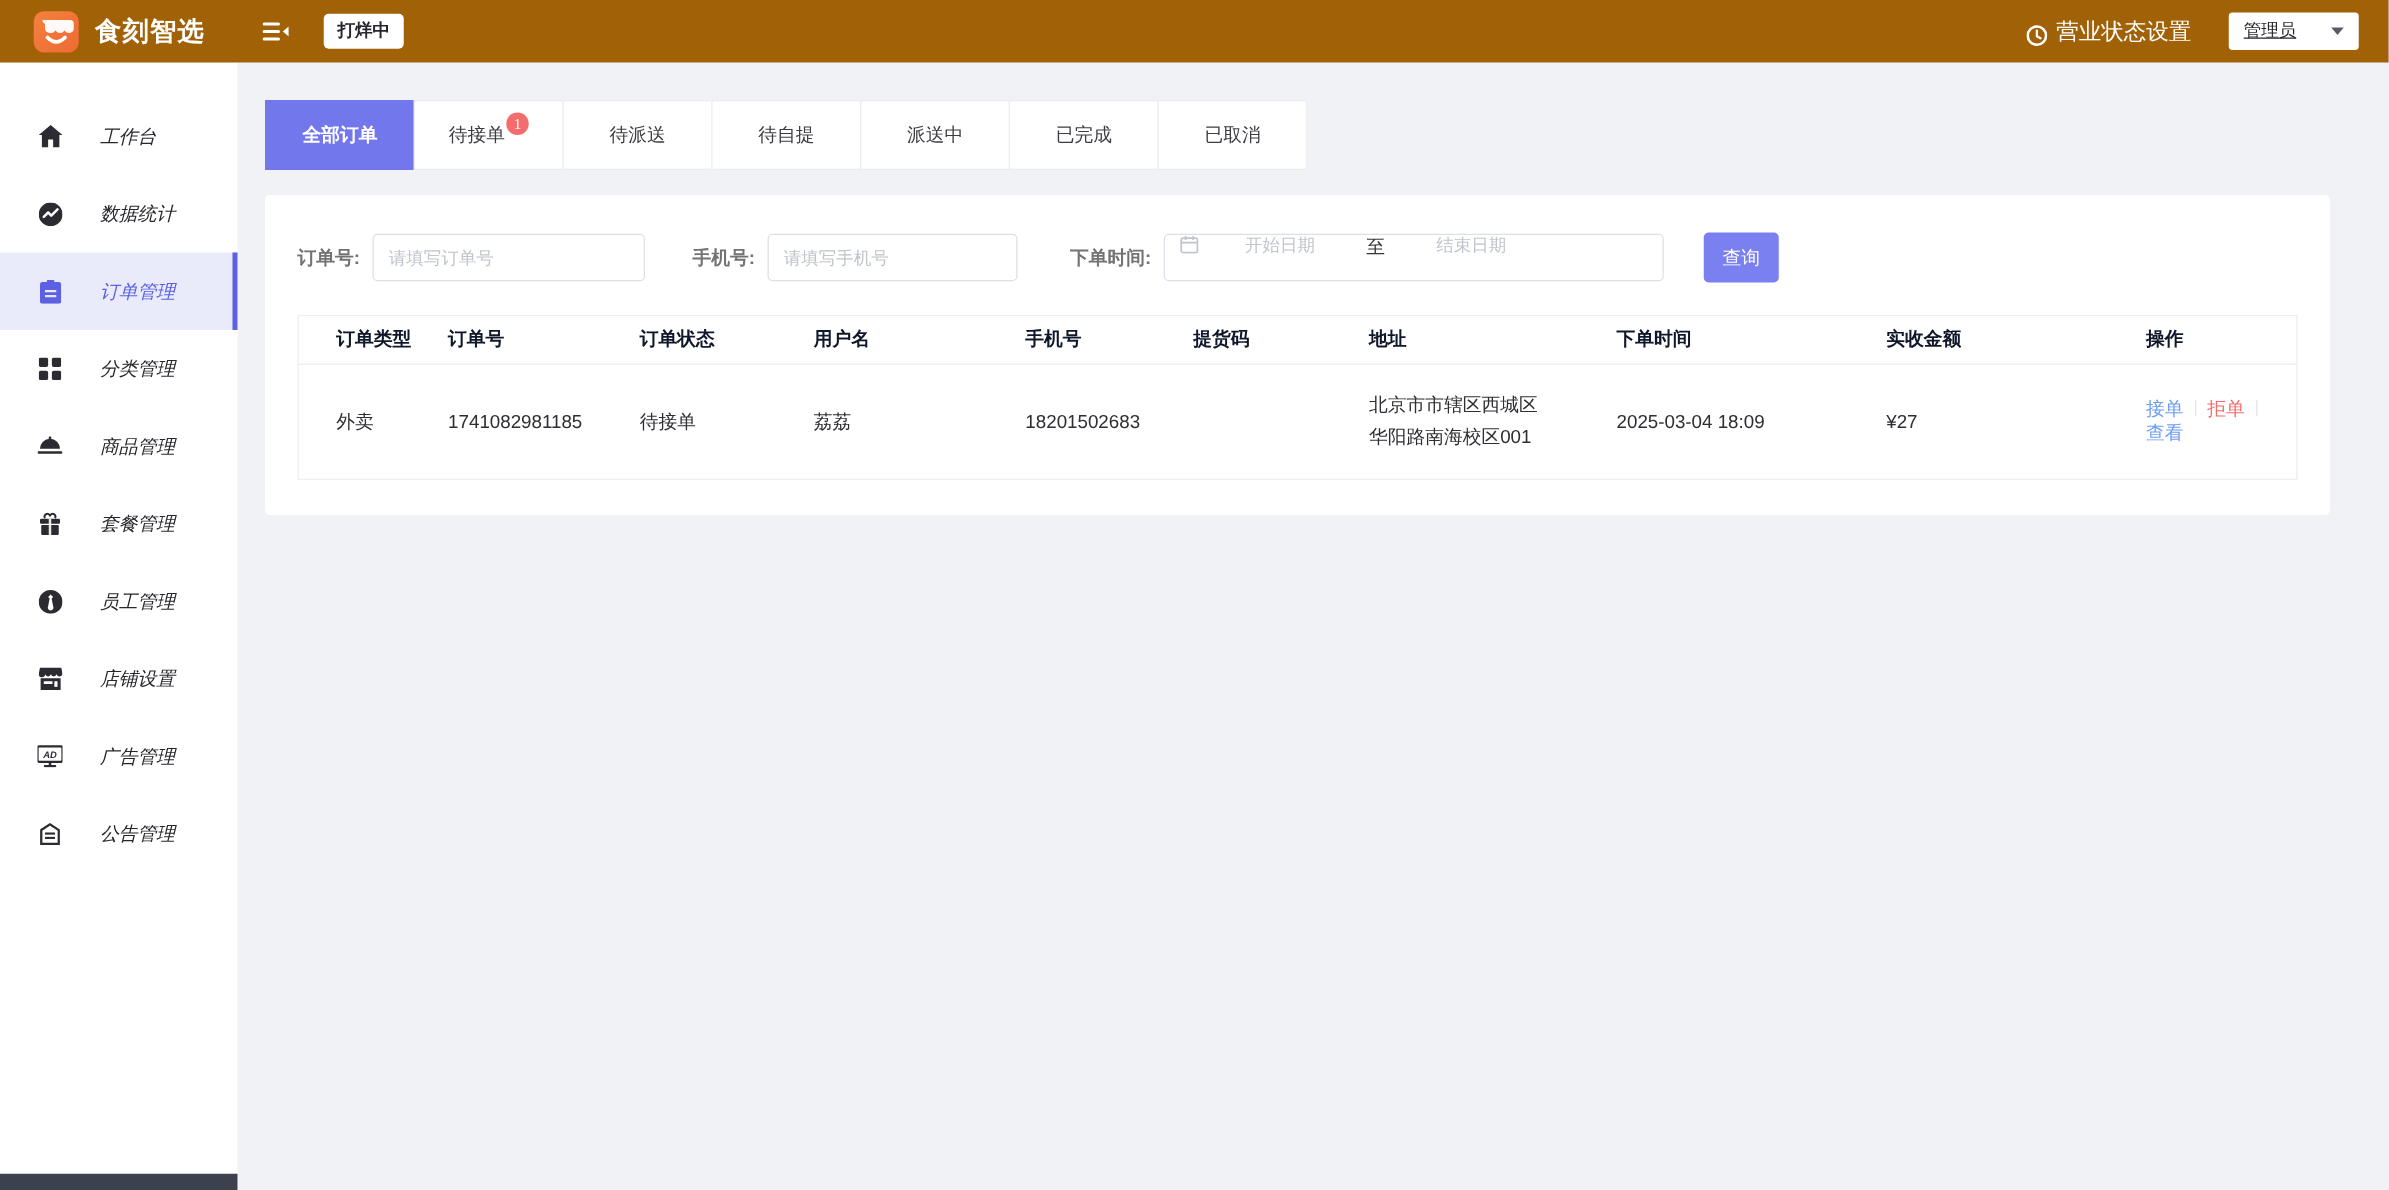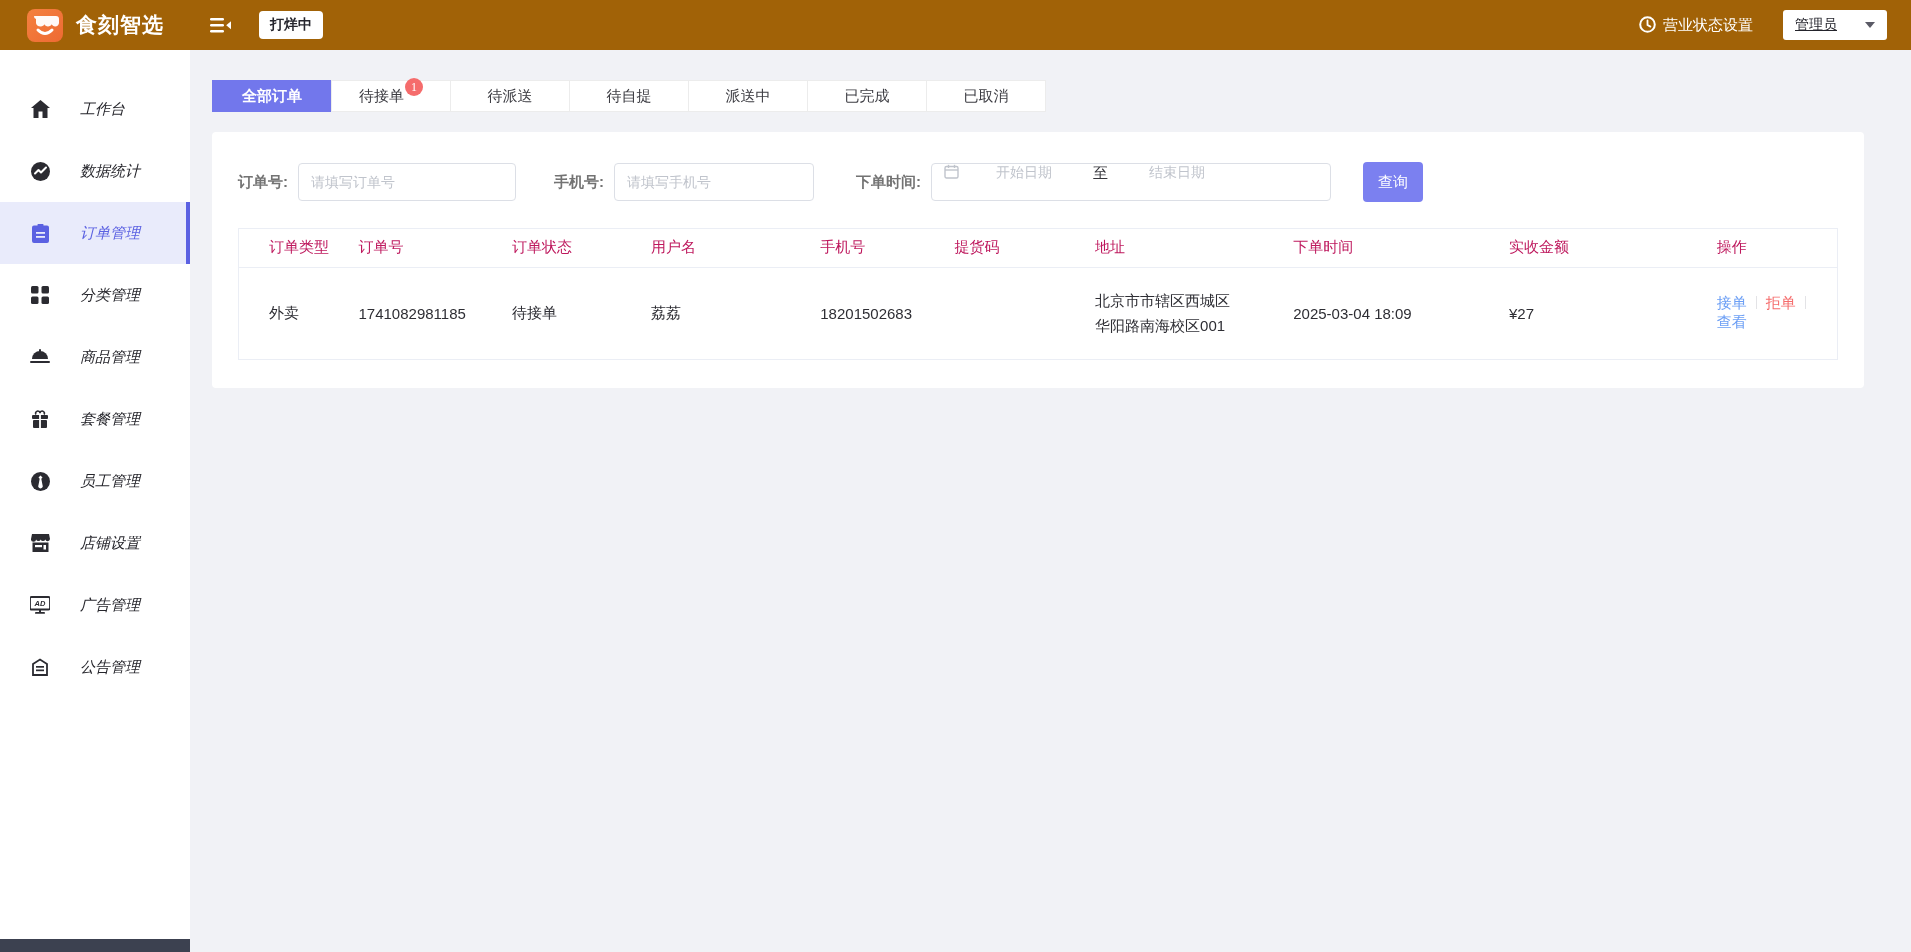--- a/index.html
+++ b/index.html
@@ -18,21 +18,21 @@
     position:relative; z-index:5;
   }
   .logo-box { width:38px; height:38px; flex:0 0 auto; }
   .app-title { color:#fff; font-size:21px; font-weight:bold; margin-left:12px; letter-spacing:1px; }
   .collapse-btn { margin-left:46px; cursor:pointer; display:flex; align-items:center; }
   .open-badge {
     margin-left:28px; background:#fff; border-radius:4px;
     padding:5px 11px; font-size:14px; font-weight:600; color:#26262e;
   }
   .hd-right { margin-left:auto; display:flex; align-items:center; }
-  .biz-status { display:flex; align-items:flex-start; gap:7px; color:#fff; font-size:15px; cursor:pointer; }
+  .biz-status { display:flex; align-items:flex-end; gap:7px; color:#fff; font-size:18px; cursor:pointer; }
   .role-select {
     margin-left:30px; background:#fff; width:104px; height:30px; border-radius:3px;
     display:flex; align-items:center; justify-content:space-between;
     padding:0 12px; color:#24242c; font-size:14px; cursor:pointer;text-decoration:underline;
   }
   .caret-down {
     width:0; height:0; border-left:5px solid transparent; border-right:5px solid transparent;
     border-top:6px solid #5a5a66;
   }
   
@@ -44,21 +44,21 @@
   }
   .side-item .side-icon { width:20px; height:20px; display:flex; align-items:center; justify-content:center; }
   .side-item svg { fill:#2b2b31; }
   .side-item.active { background:#e9ebfb; color:#5b61e2; border-right:4px solid #5b61e2; }
   .side-item.active svg { fill:#5b61e2; }
   .sidebar-bottom-bar { position:absolute; left:0; bottom:0; width:100%; height:13px; background:#3c4150; }
   .main { flex:1; overflow:hidden; }
   
   .tabs { display:flex; margin:30px 0 0 22px; }
   .tab {
-    min-width:120px; height:32px; background:#fff;
+    min-width:120px; height:56px; background:#fff;
     border:1px solid #ececec; margin-left:-1px;
     display:flex; align-items:center; justify-content:center;
     font-size:15px; color:#3c3c42; cursor:pointer; position:relative;font-family:Liberation Serif, serif;
   }
   .tab:first-child { margin-left:0; }
   .tab.active { background:#7277ec; border-color:#7277ec; color:#fff; font-weight:600; }
   .tab-badge {
     display:inline-flex; align-items:center; justify-content:center;
     width:18px; height:18px; border-radius:50%;
     background:#f56c6c; color:#fff; font-size:12px;
@@ -86,21 +86,21 @@
   .range-sep { color:#35353b; font-size:15px; padding:0 4px; }
   .query-btn {
     margin-left:32px; min-width:60px; height:40px; padding:0 14px;
     background:#7b80f0; color:#fff; border:none; border-radius:4px;
     font-size:15px; cursor:pointer; font-family:"Liberation Sans", sans-serif;
   }
   
   .table-wrap { margin-top:26px; border:1px solid #ebeef5; }
   table { width:100%; border-collapse:collapse; table-layout:fixed; }
   th {
-    height:38px; text-align:left; font-size:15px; font-weight:400; color:#be185d;
+    height:38px; text-align:left; font-size:15px; font-weight:700; color:#0f172a;
     padding:0 8px 0 30px; border-bottom:1px solid #ebeef5; white-space:nowrap;
   }
   td { padding:20px 8px 20px 30px; font-size:15px; color:#2e2e34; vertical-align:middle; }
   .addr-line { line-height:1.7; }
   .action-link { cursor:pointer; font-size:15px; }
   .action-link.accept, .action-link.view { color:#6b9ef5; }
   .action-link.reject { color:#f56c6c; }
   .action-sep { display:inline-block; width:1px; height:13px; background:#e3e3e6; margin:0 9px; vertical-align:-1px; }
 </style>
 </head>

